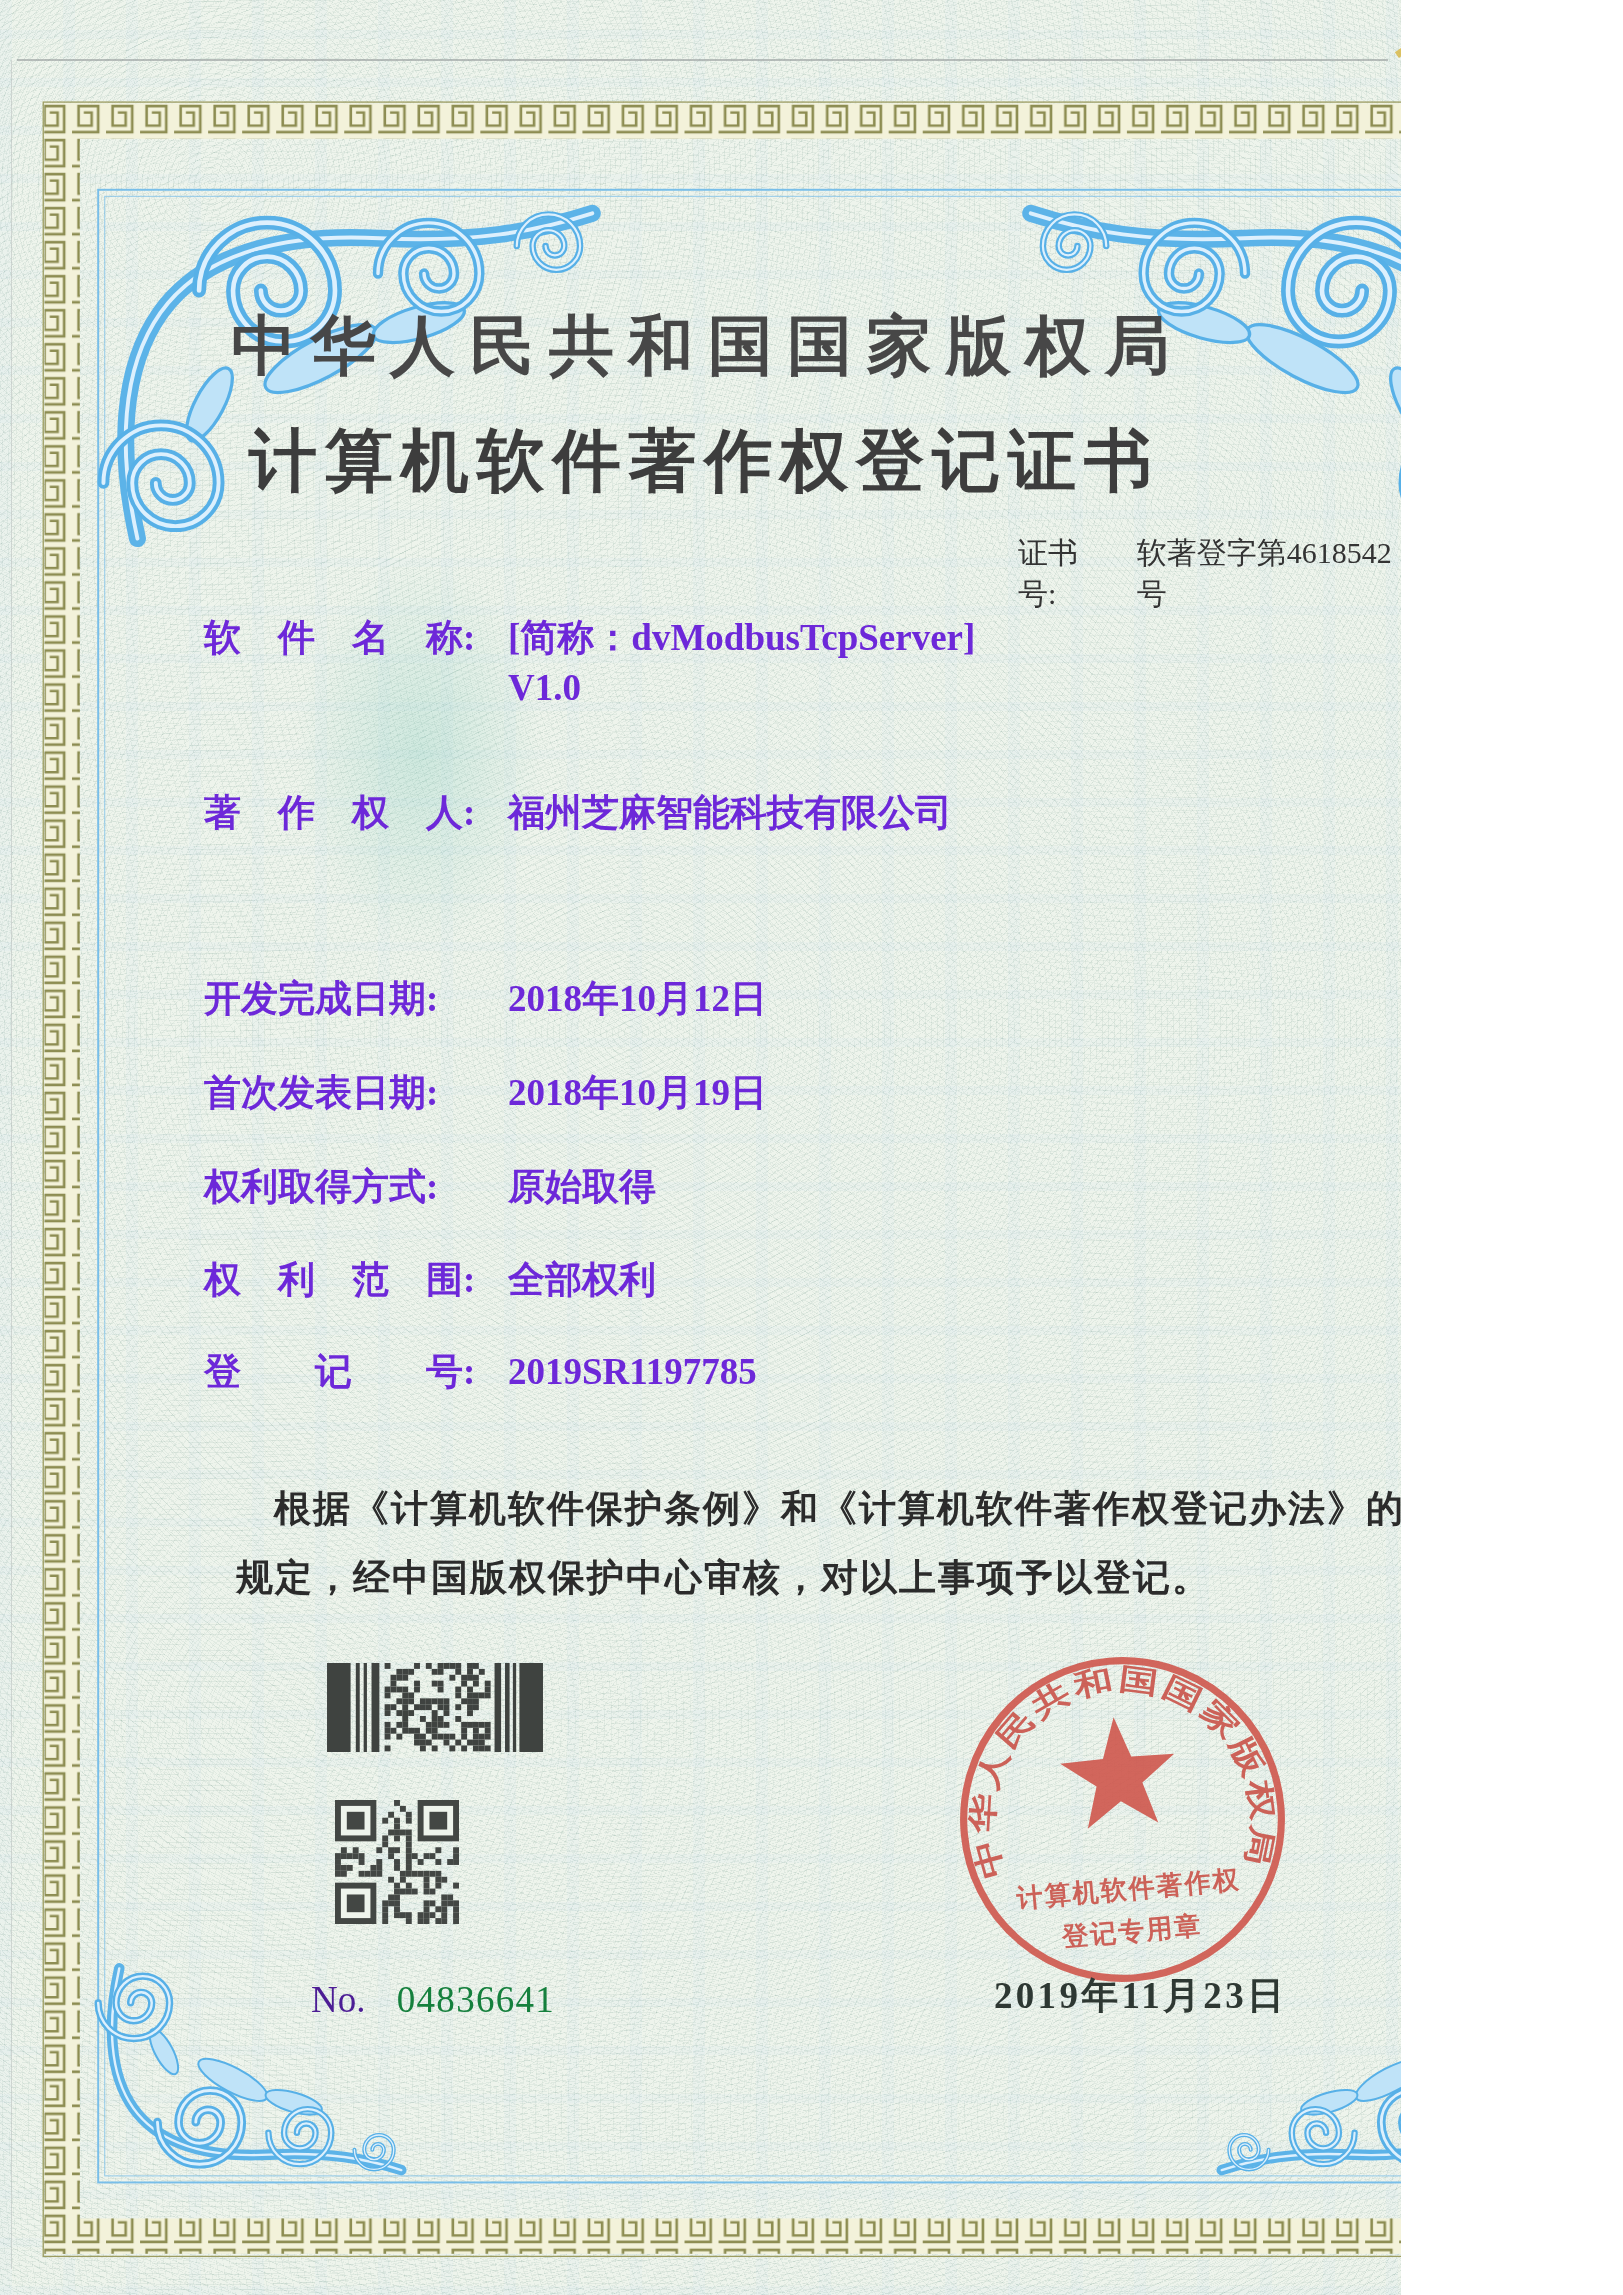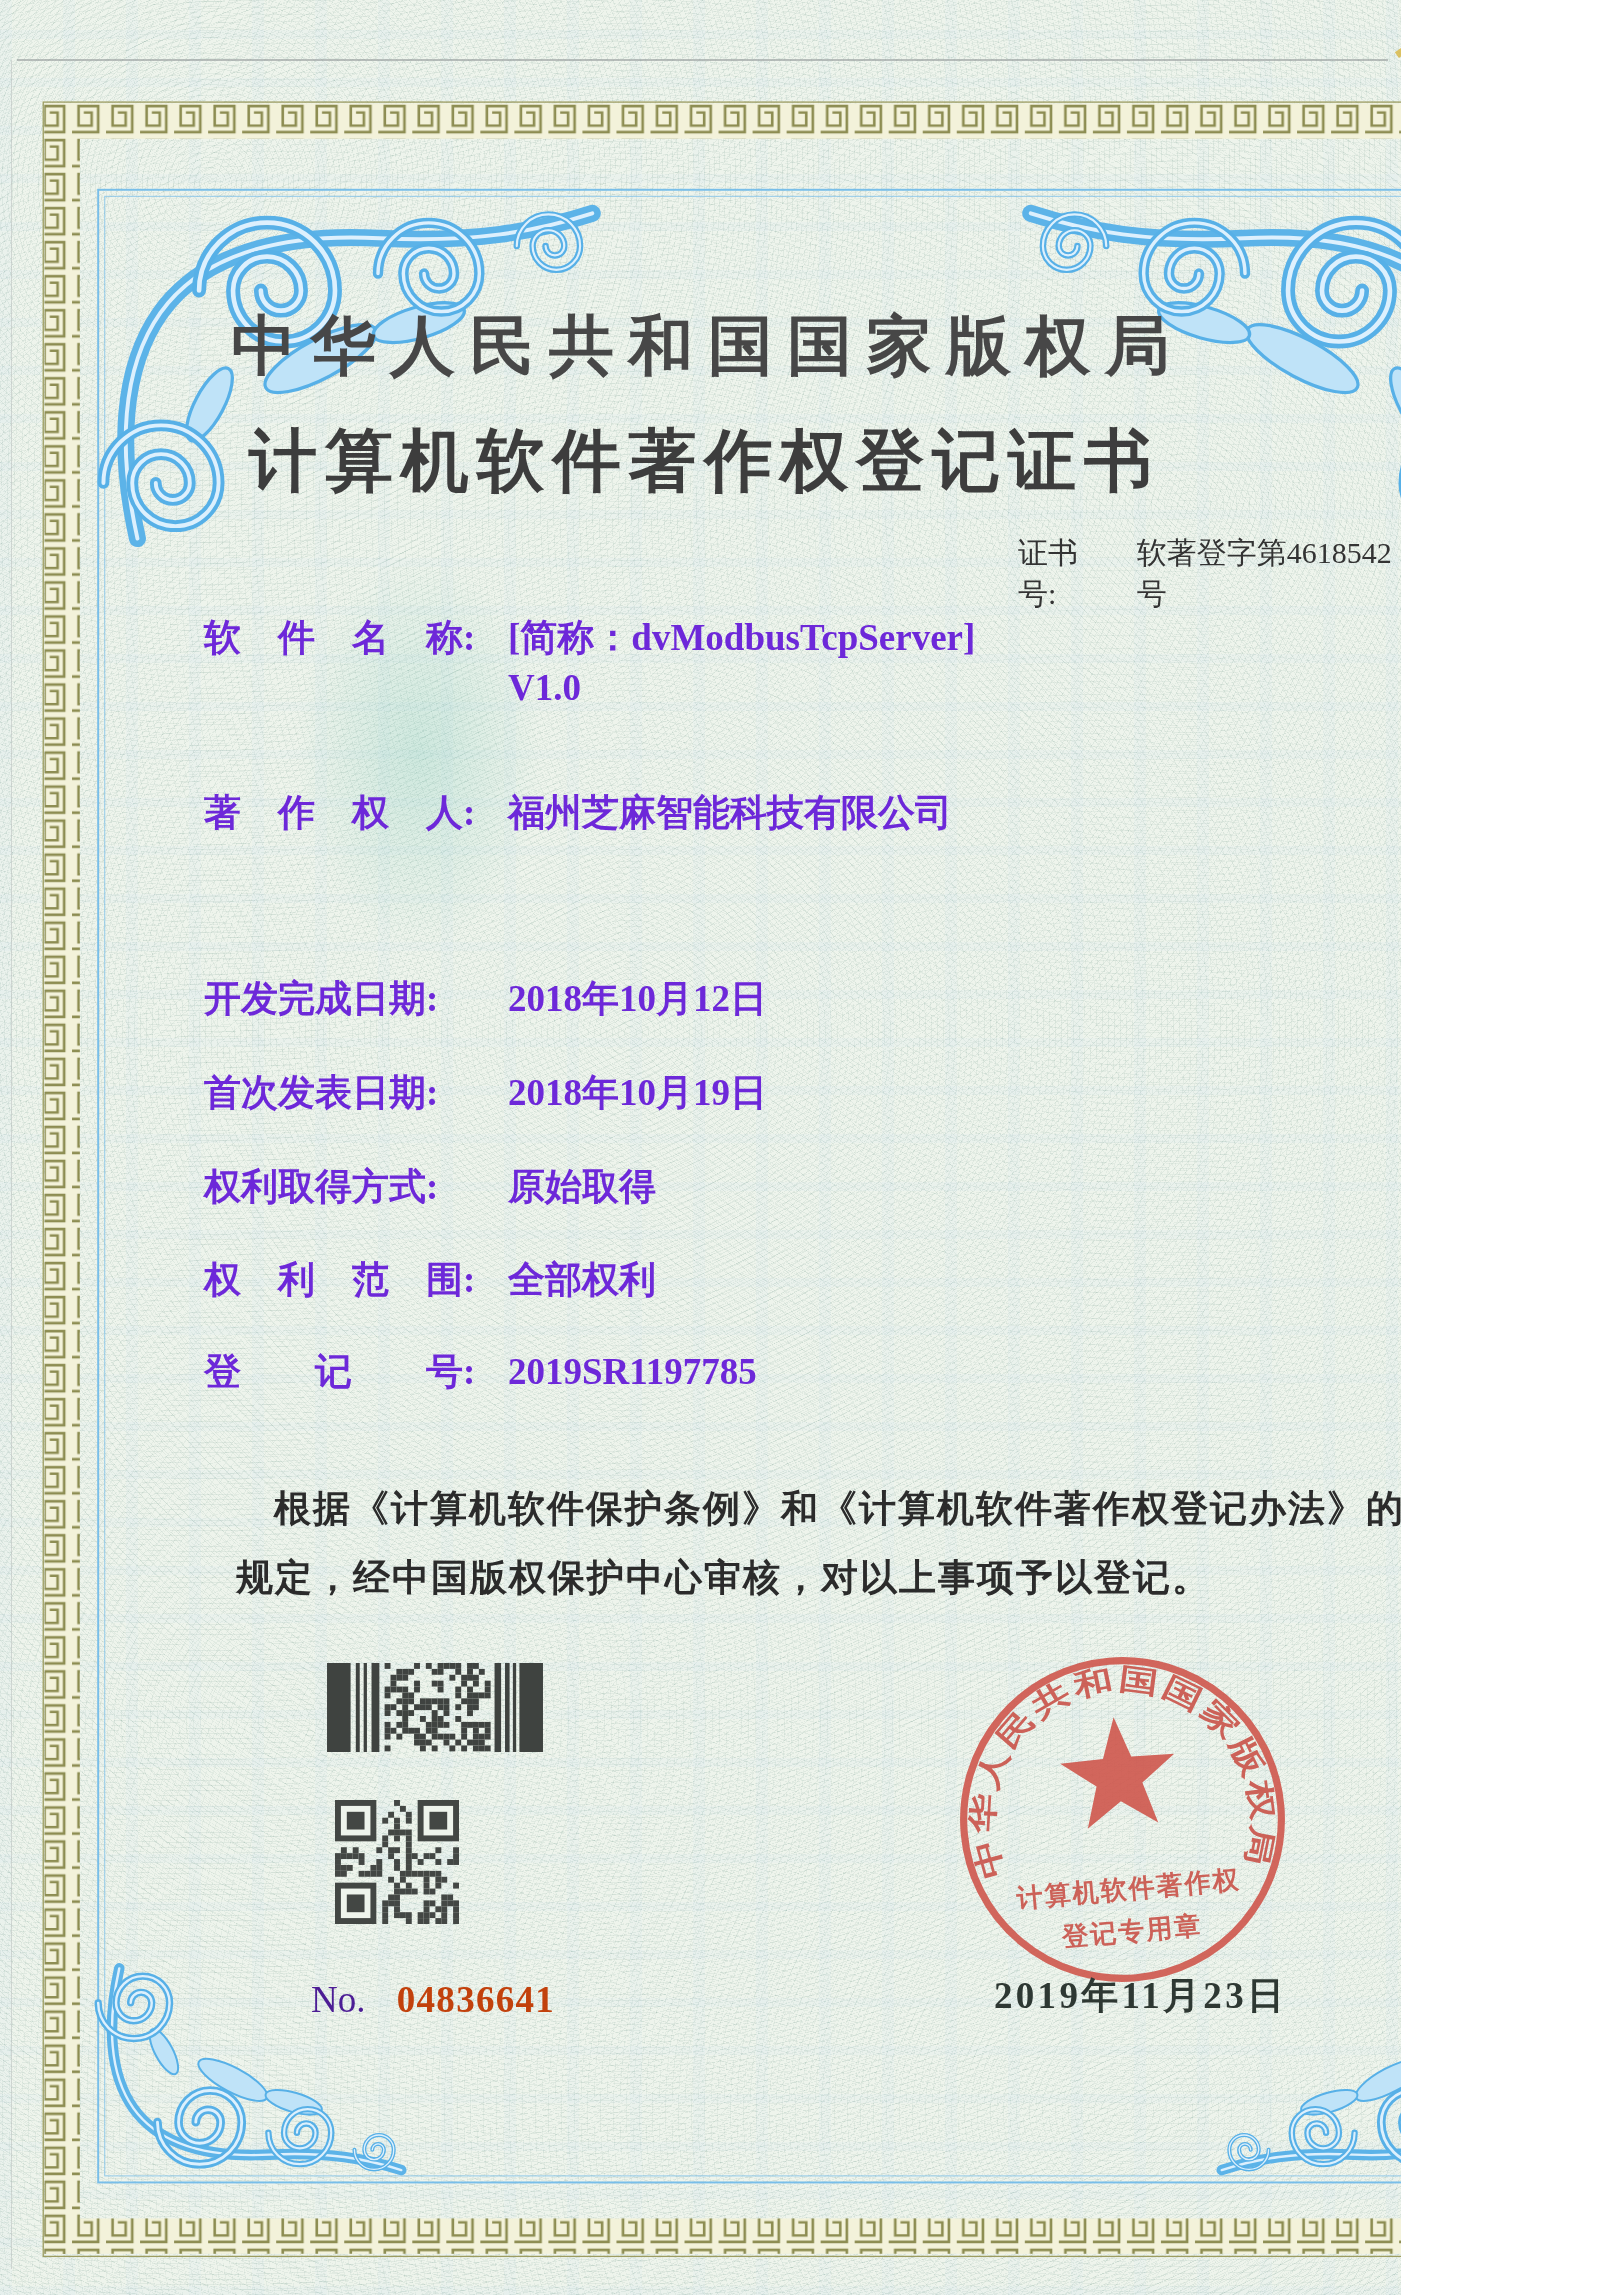--- a/index.html
+++ b/index.html
@@ -56,21 +56,21 @@
   .bl2{left:212px;top:1553px;margin-left:24px;}
 
   .barcode-svg{position:absolute;left:327px;top:1663px;z-index:3;}
   .barcode-svg rect{fill:#3f4340;}
   .qr-svg{position:absolute;left:335px;top:1800px;z-index:3;}
   .qr-svg rect{fill:#434744;}
   .qr-svg .lightfill{fill:#eef4ec;}
 
   .serial{position:absolute;left:275px;top:1978px;z-index:3;font-size:37px;white-space:nowrap;}
   .serial .no-prefix{color:#4c1d95;margin-left:36px;}
-  .serial .no-digits{color:#c2410c;margin-left:22px;letter-spacing:1.3px;font-weight:bold;}
+  .serial .no-digits{color:#15803d;margin-left:22px;letter-spacing:1.3px;}
 
   .issue-date{position:absolute;left:994px;top:1971px;z-index:4;font-size:37px;font-weight:600;
               letter-spacing:3.3px;color:#2e3833;white-space:nowrap;}
 
   .seal-svg{position:absolute;left:946px;top:1643px;z-index:3;transform:rotate(-5deg);opacity:.88;}
   .seal-ring{fill:none;stroke:#cf5349;stroke-width:11px;}
   .seal-text{fill:#c94f45;font-family:"Liberation Serif","DejaVu Serif",serif;font-weight:700;}
 </style>
 </head>
 <body>

